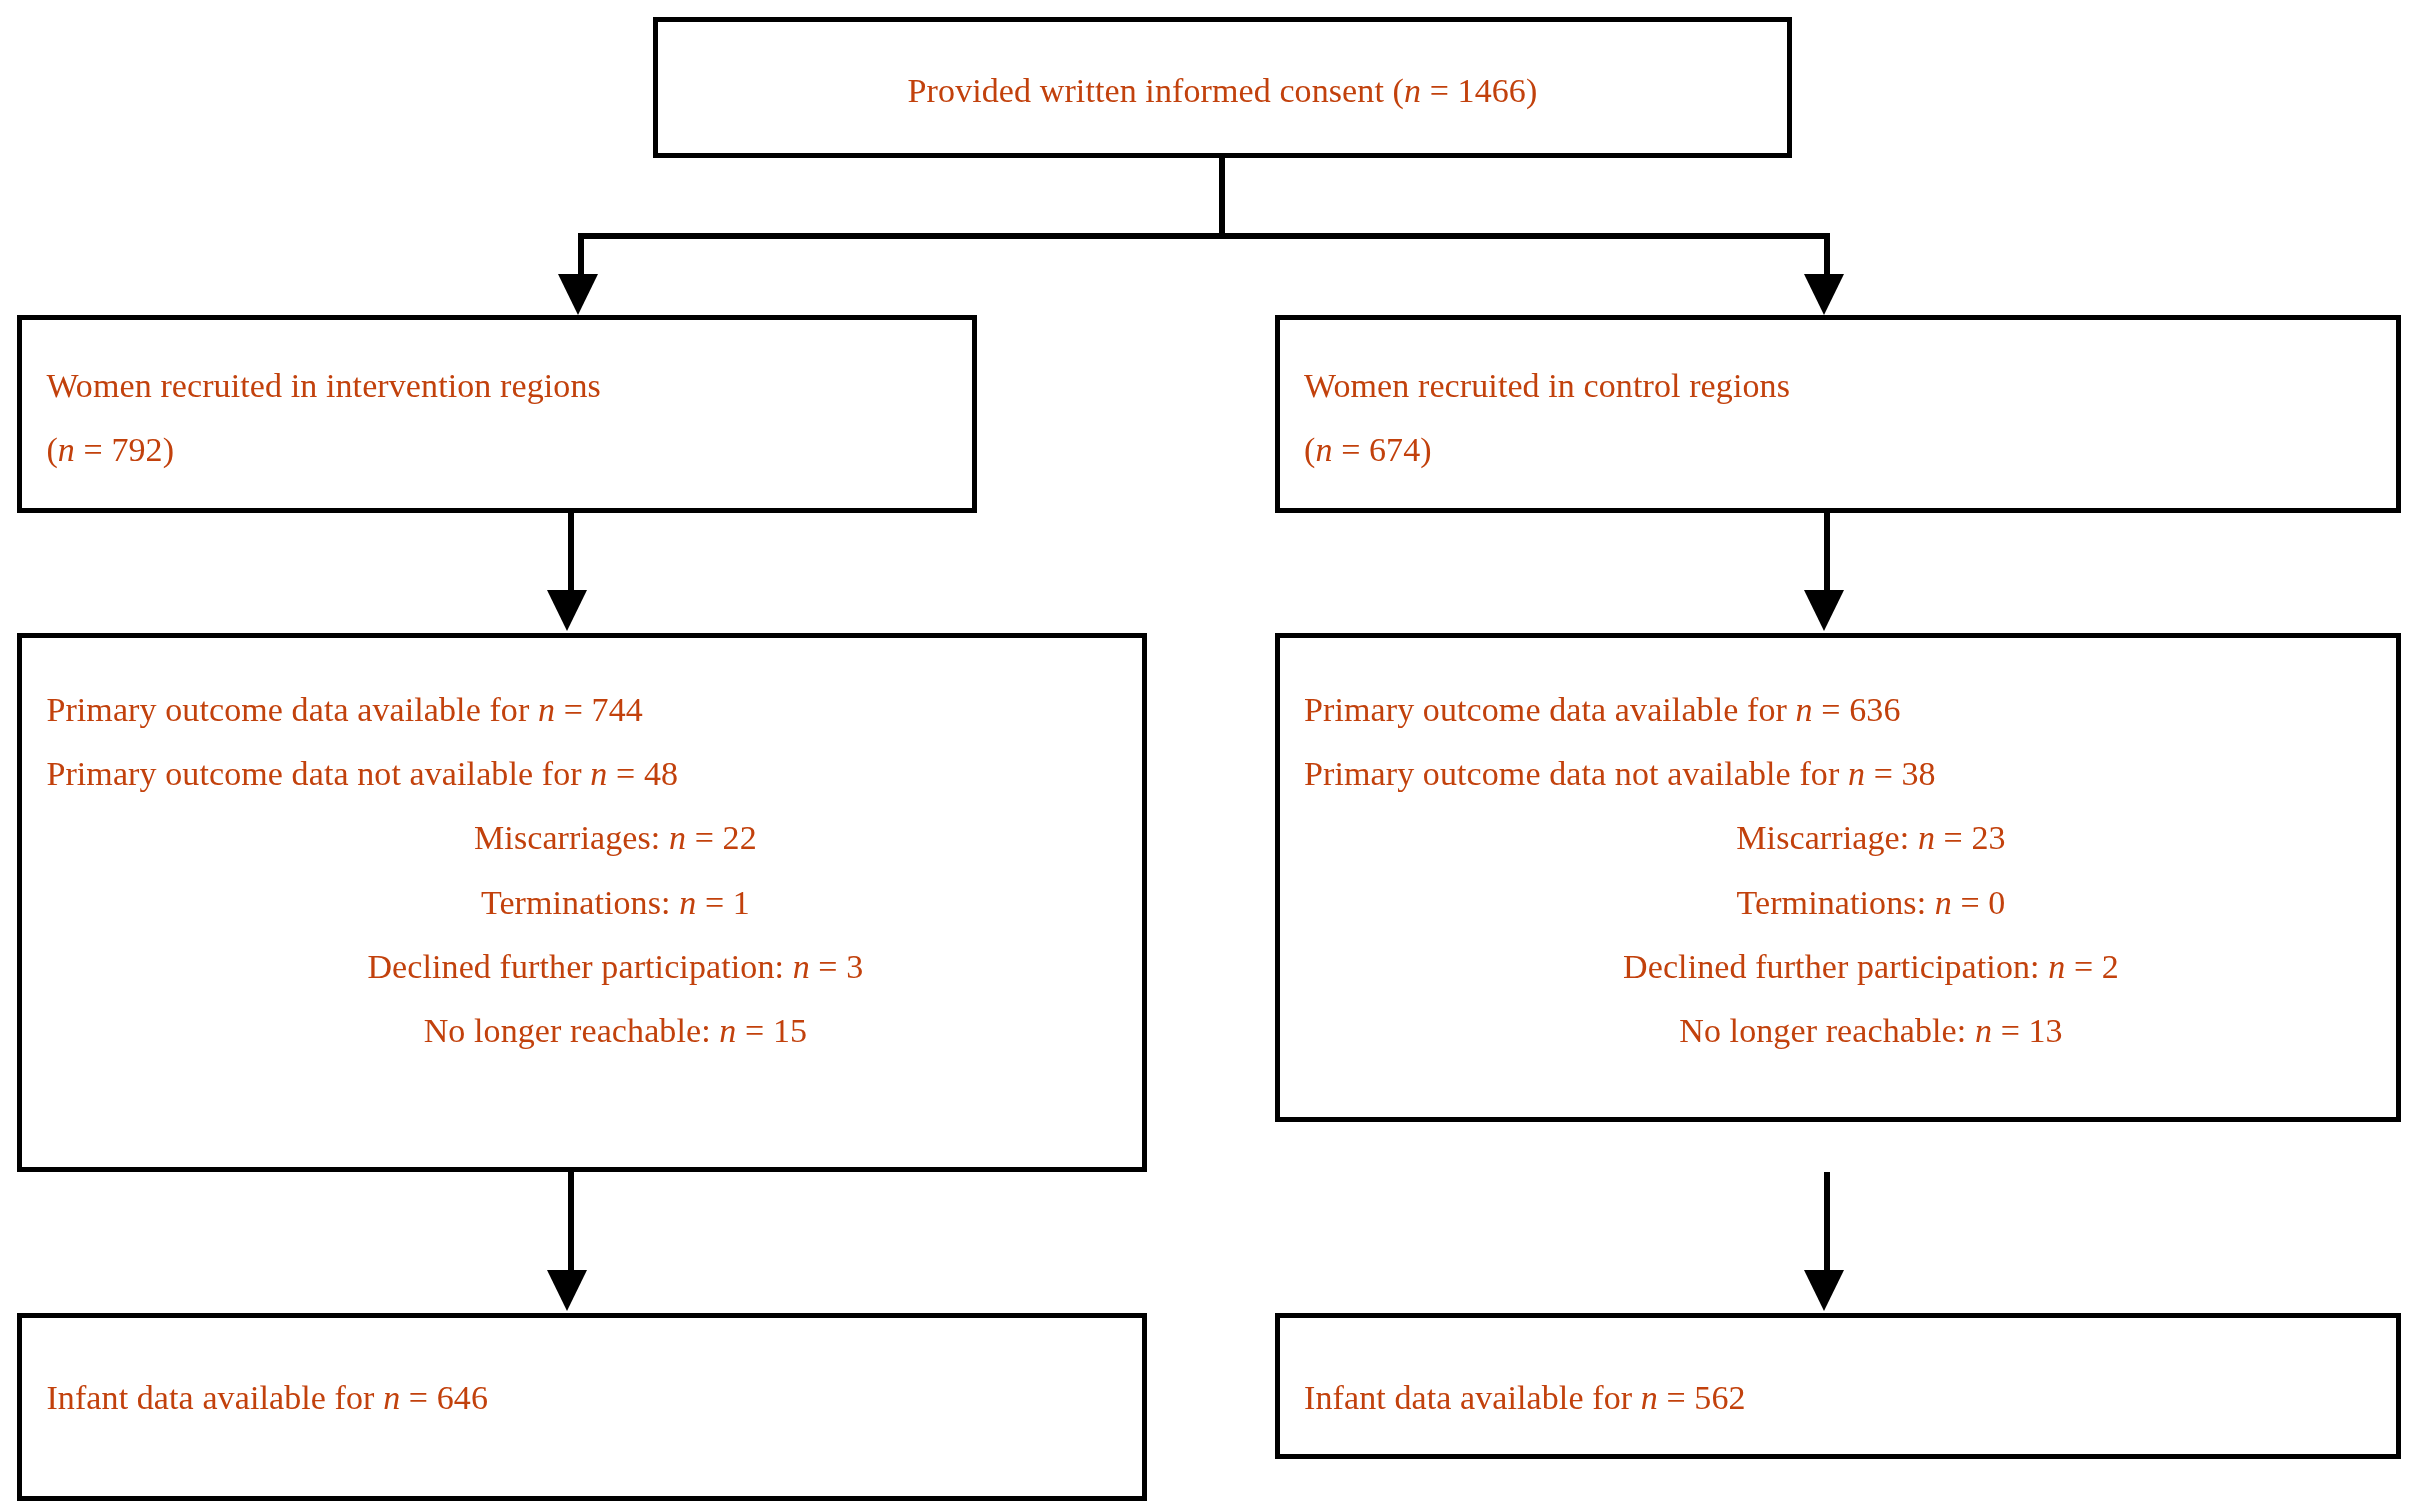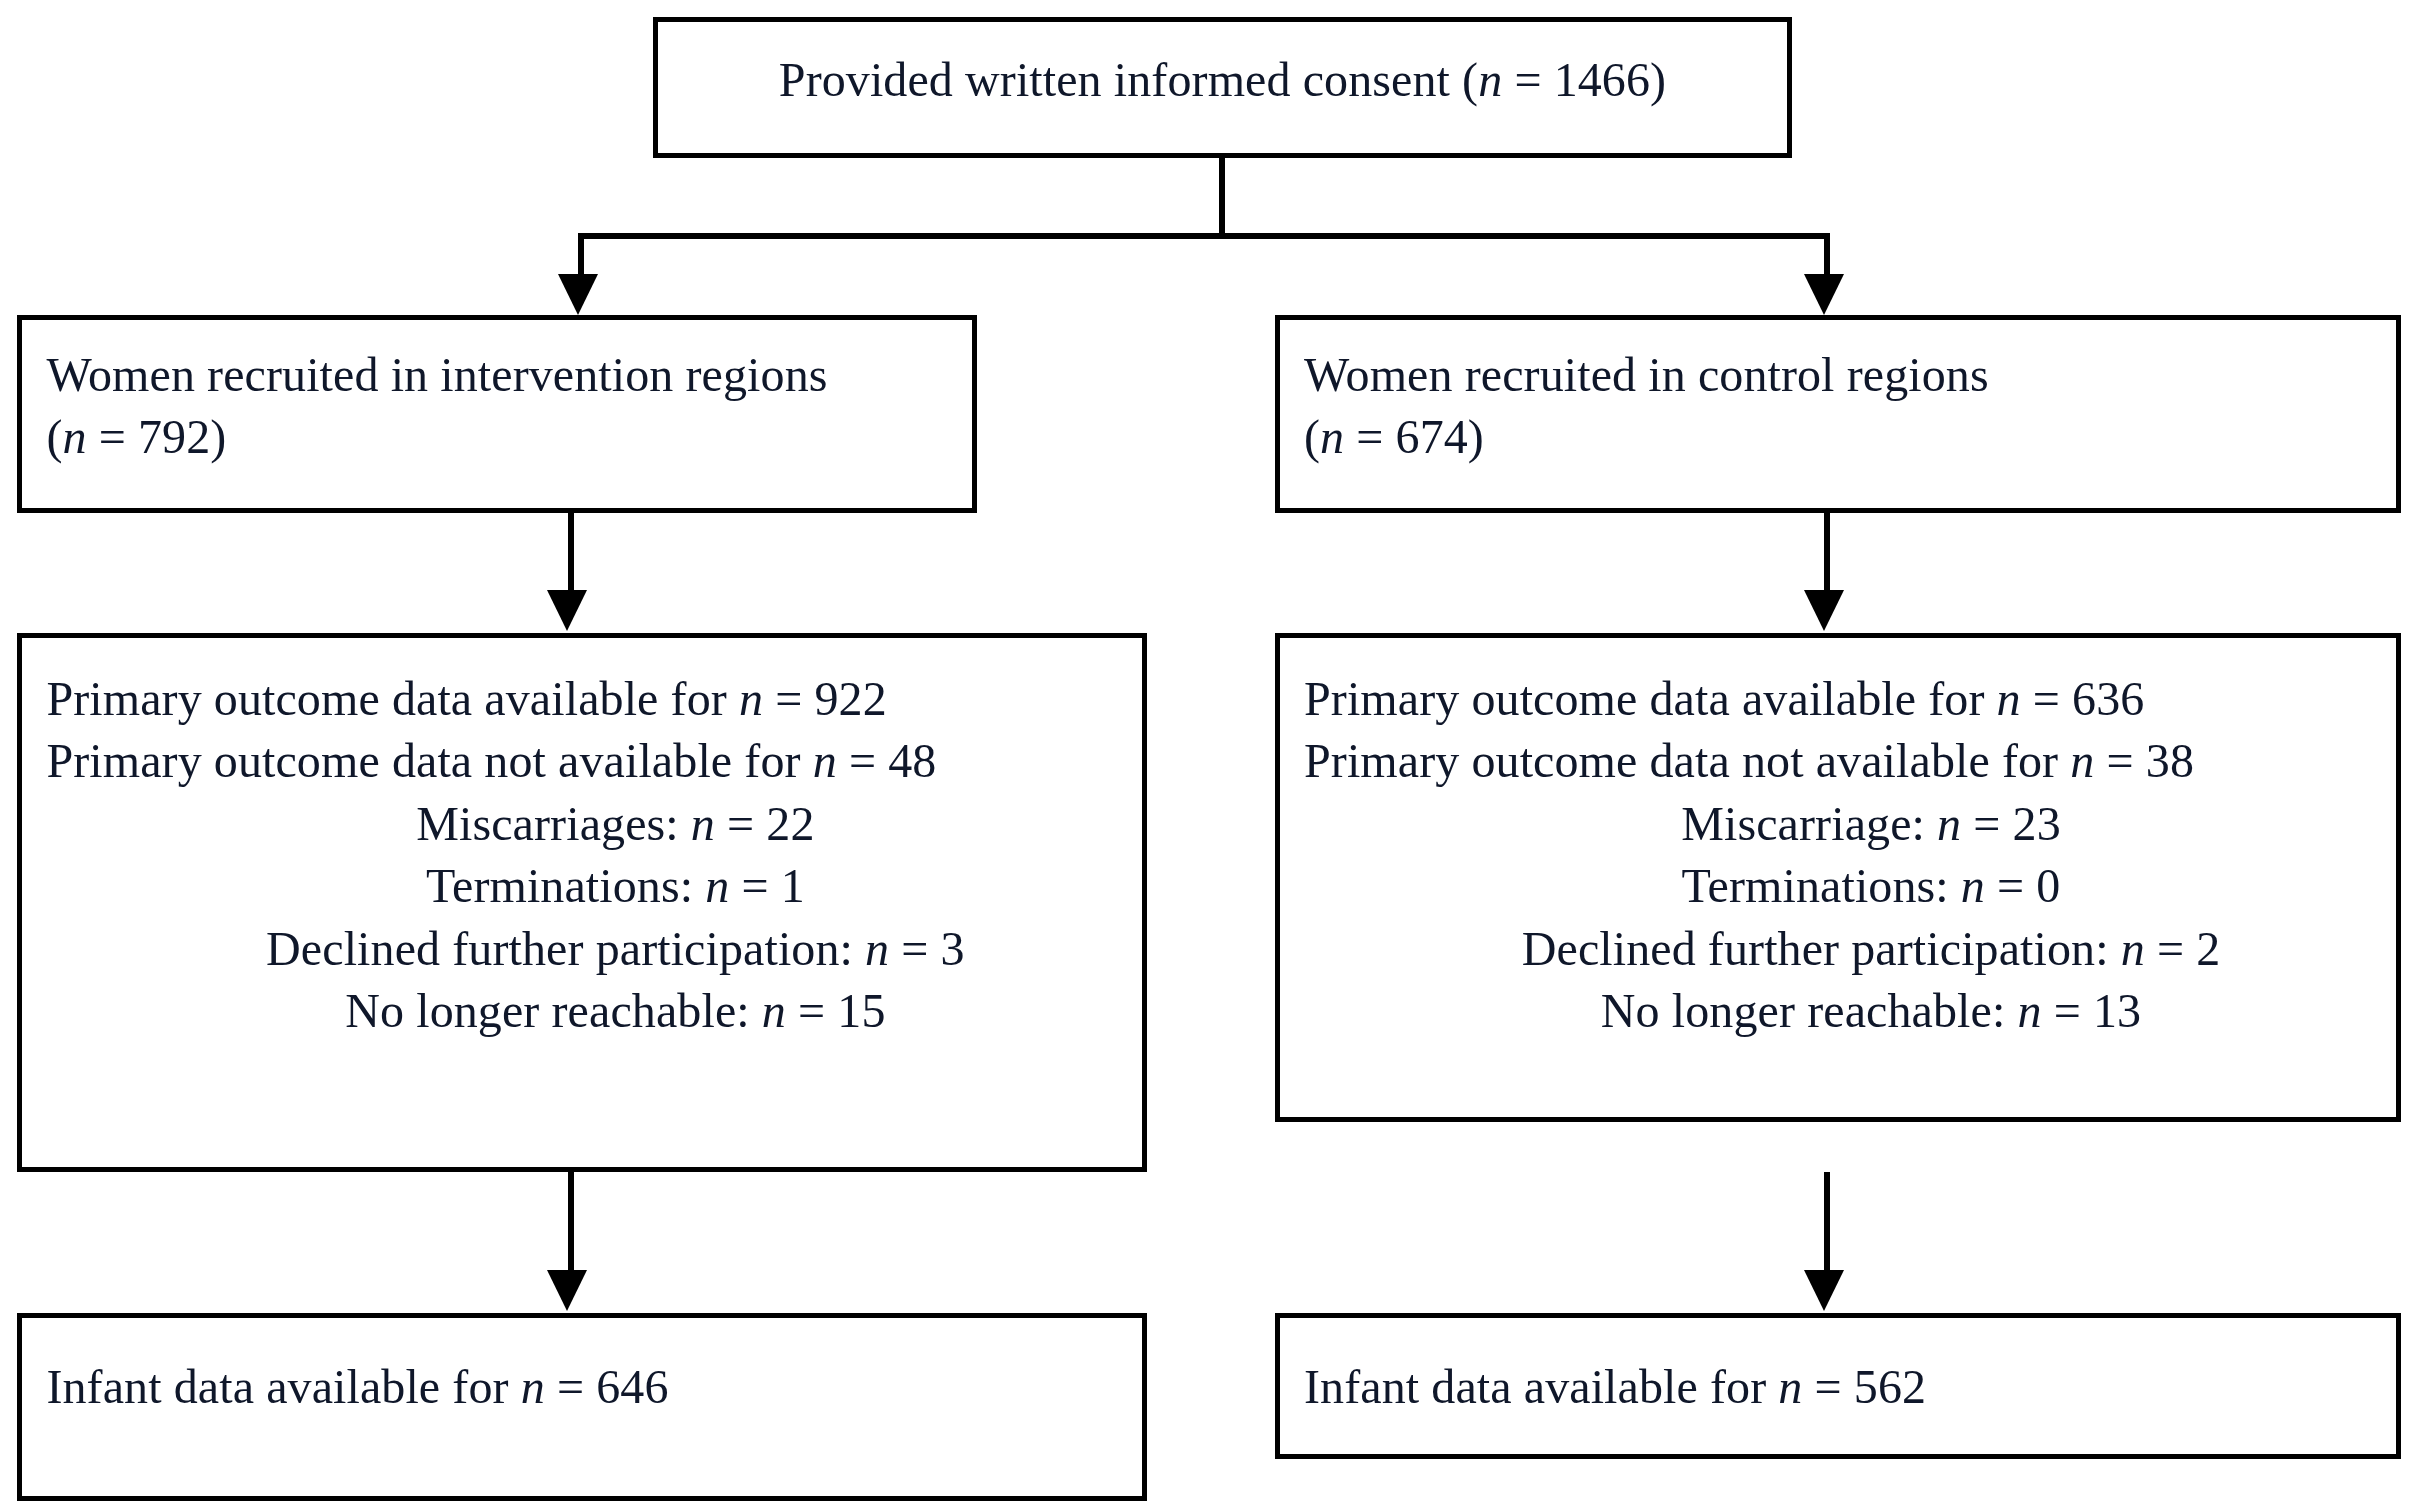--- a/index.html
+++ b/index.html
@@ -25,25 +25,26 @@
     border: 5.5px solid #000000;
   }
   .box-inner {
     position: absolute;
     left: 0; right: 0; top: 0; bottom: 0;
     padding: 20.6px 24px;
     box-sizing: border-box;
   }
 
   .line {
-    font-size: 48px;
+    font-size: 34px;
     line-height: 1.30;
-    color: #0f172a;
+    color: #c2410c;
     white-space: nowrap;
     letter-spacing: 0.1px;
+    margin-top: 20px;
   }
   .line.center {
     text-align: center;
   }
   .line.indent {
     padding-left: 66px;
     text-align: center;
   }
   .nvar {
     font-style: italic;
@@ -135,21 +136,21 @@
     </div>
   </div>
 
   <div class="conn vline" id="stem-l23"></div>
   <div class="arrowhead" id="arrow-l23"></div>
   <div class="conn vline" id="stem-r23"></div>
   <div class="arrowhead" id="arrow-r23"></div>
 
   <div class="box" id="box-l3">
     <div class="box-inner">
-      <div class="line"><span>Primary outcome data available for </span><span class="nvar">n</span><span> = 922</span></div>
+      <div class="line"><span>Primary outcome data available for </span><span class="nvar">n</span><span> = 744</span></div>
       <div class="line"><span>Primary outcome data not available for </span><span class="nvar">n</span><span> = 48</span></div>
 
       <div class="line indent"><span>Miscarriages: </span><span class="nvar">n</span><span> = 22</span></div>
 
       <div class="line indent"><span>Terminations: </span><span class="nvar">n</span><span> = 1</span></div>
 
       <div class="line indent"><span>Declined further participation: </span><span class="nvar">n</span><span> = 3</span></div>
 
       <div class="line indent"><span>No longer reachable: </span><span class="nvar">n</span><span> = 15</span></div>
     </div>

